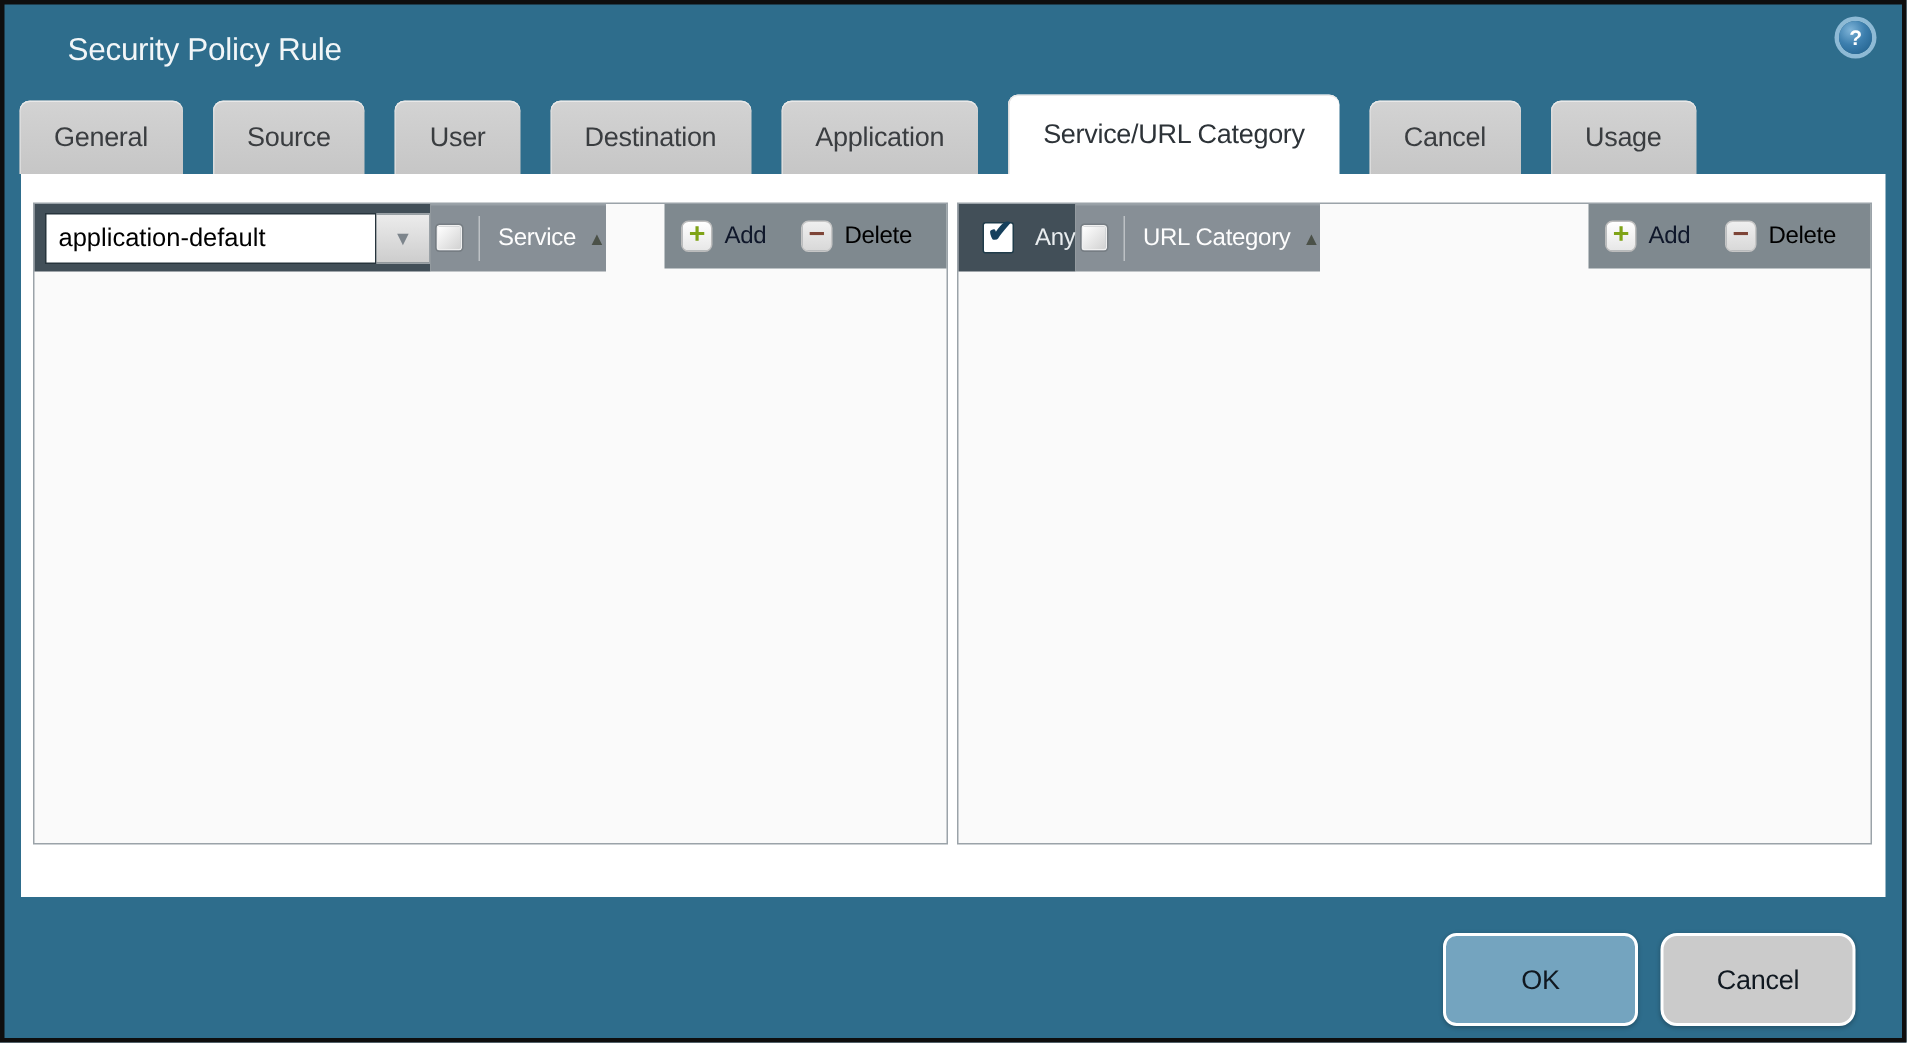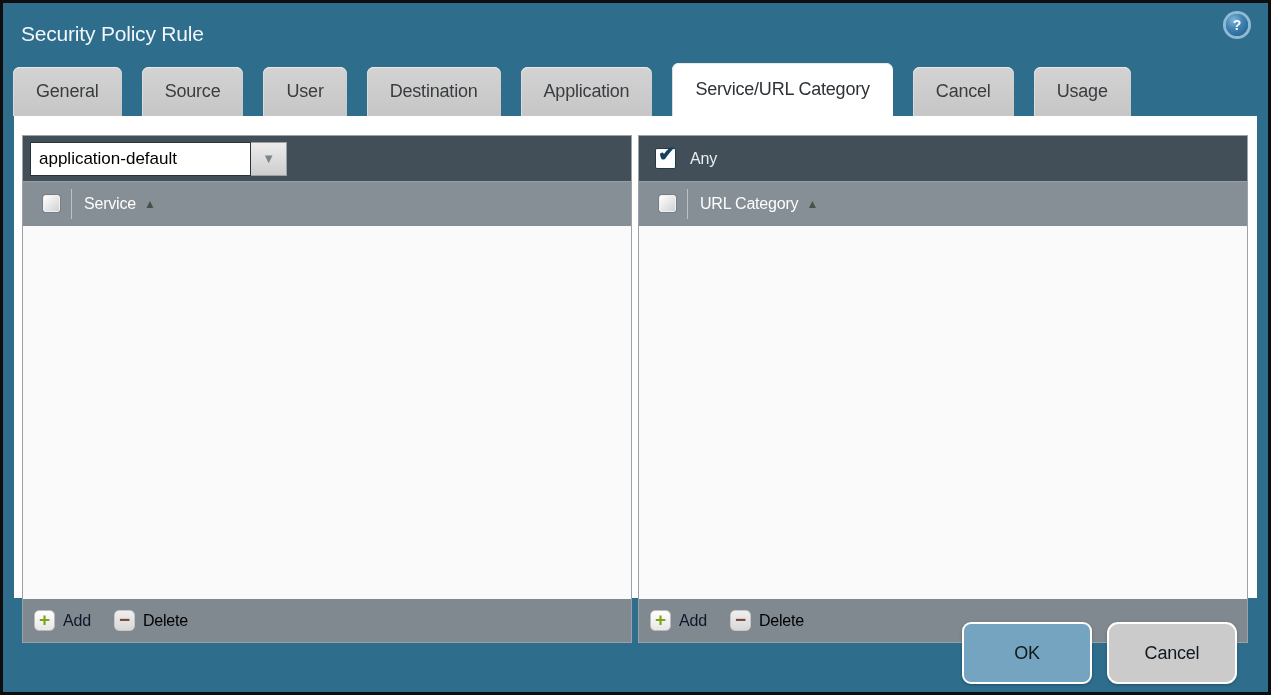--- a/index.html
+++ b/index.html
@@ -11,21 +11,21 @@
     position: relative;
     overflow: hidden;
     letter-spacing: -0.2px;
   }
 
   
   .titlebar {
     height: 61px;
     display: flex;
     align-items: center;
-    padding-left: 18px;
+    padding-left: 42px;
     position: relative;
   }
   .titlebar .title {
     color: #f2f6f8;
     font-size: 21px;
     font-weight: 400;
   }
   .help-btn {
     position: absolute;
     top: 11px;
@@ -75,24 +75,24 @@
   .content {
     margin: 0 11px;
     height: 482px;
     background: #ffffff;
     padding: 19px 9px 0 8px;
     display: flex;
     gap: 6px;
   }
   .panel {
     flex: 1 1 0;
-    height: 508px;
+    height: 428px;
     border: 1px solid #9ba3a9;
     display: flex;
-    flex-direction: column;
+    flex-direction: row;
     background: #fafafa;
   }
   .panel-toolbar {
     height: 45px;
     background: #424f58;
     display: flex;
     align-items: center;
     padding-left: 7px;
     flex: 0 0 auto;
   }
@@ -148,21 +148,21 @@
     font-size: 16px;
     margin-left: 14px;
   }
 
   
   .panel-header {
     height: 45px;
     background: #878f96;
     display: flex;
     align-items: center;
-    padding-left: 20px;
+    padding-left: 4px;
     flex: 0 0 auto;
     box-shadow: inset 0 1px 0 #98a0a6;
   }
   .checkbox-small {
     width: 17px;
     height: 17px;
     background: linear-gradient(135deg, #ffffff 0%, #d2d2d2 100%);
     border: 1px solid #f0f0f0;
     outline: 1px solid #767d83;
     border-radius: 2px;

